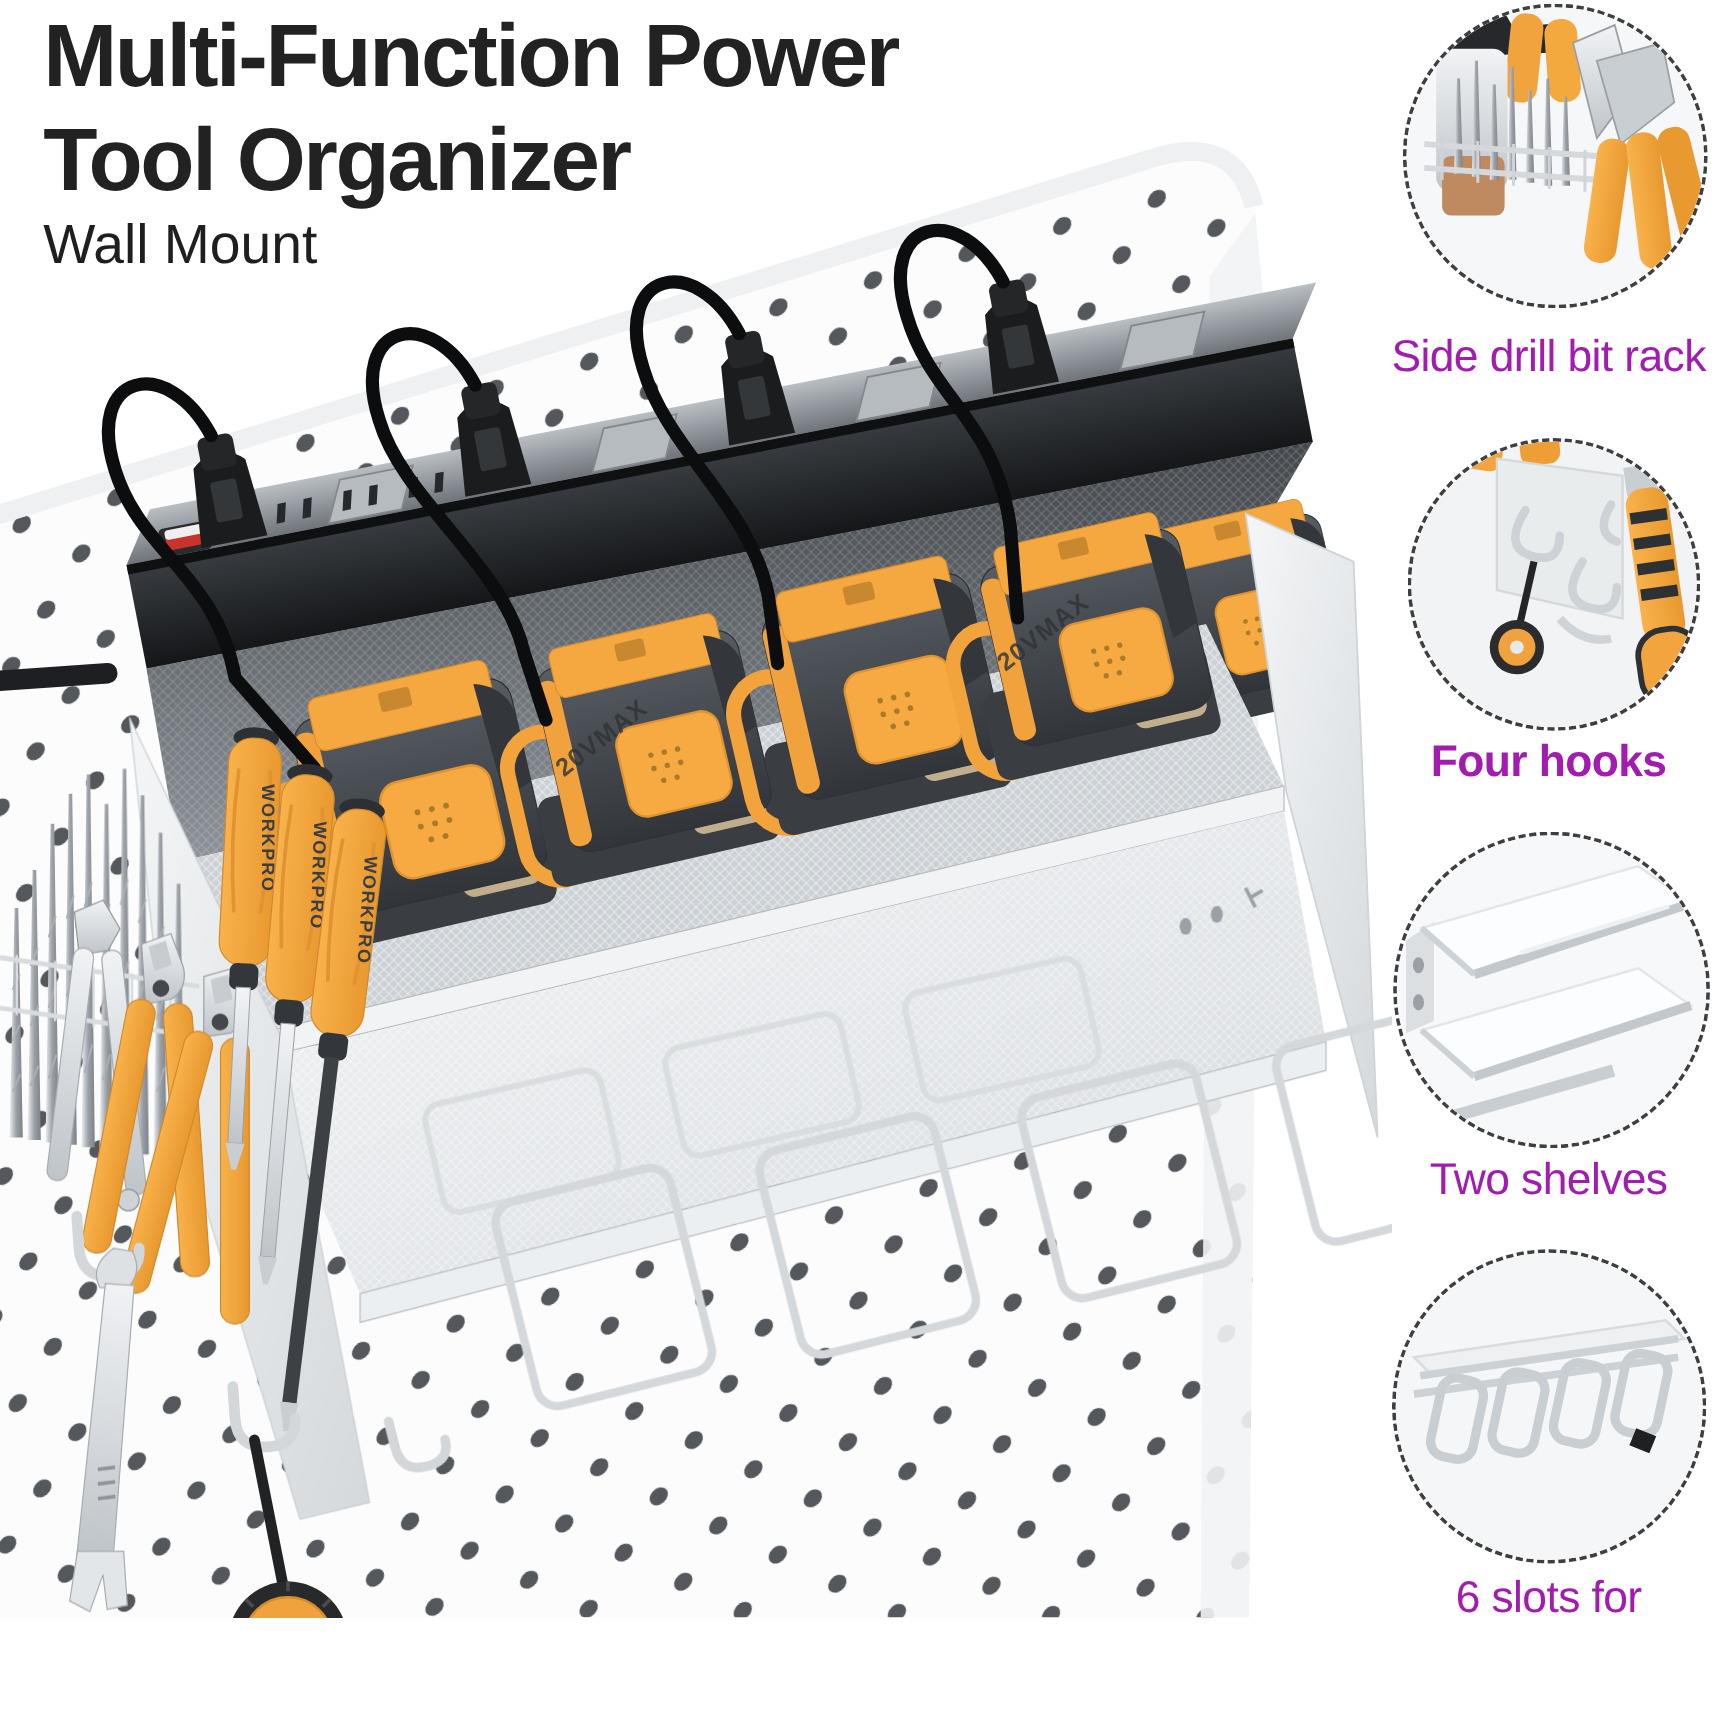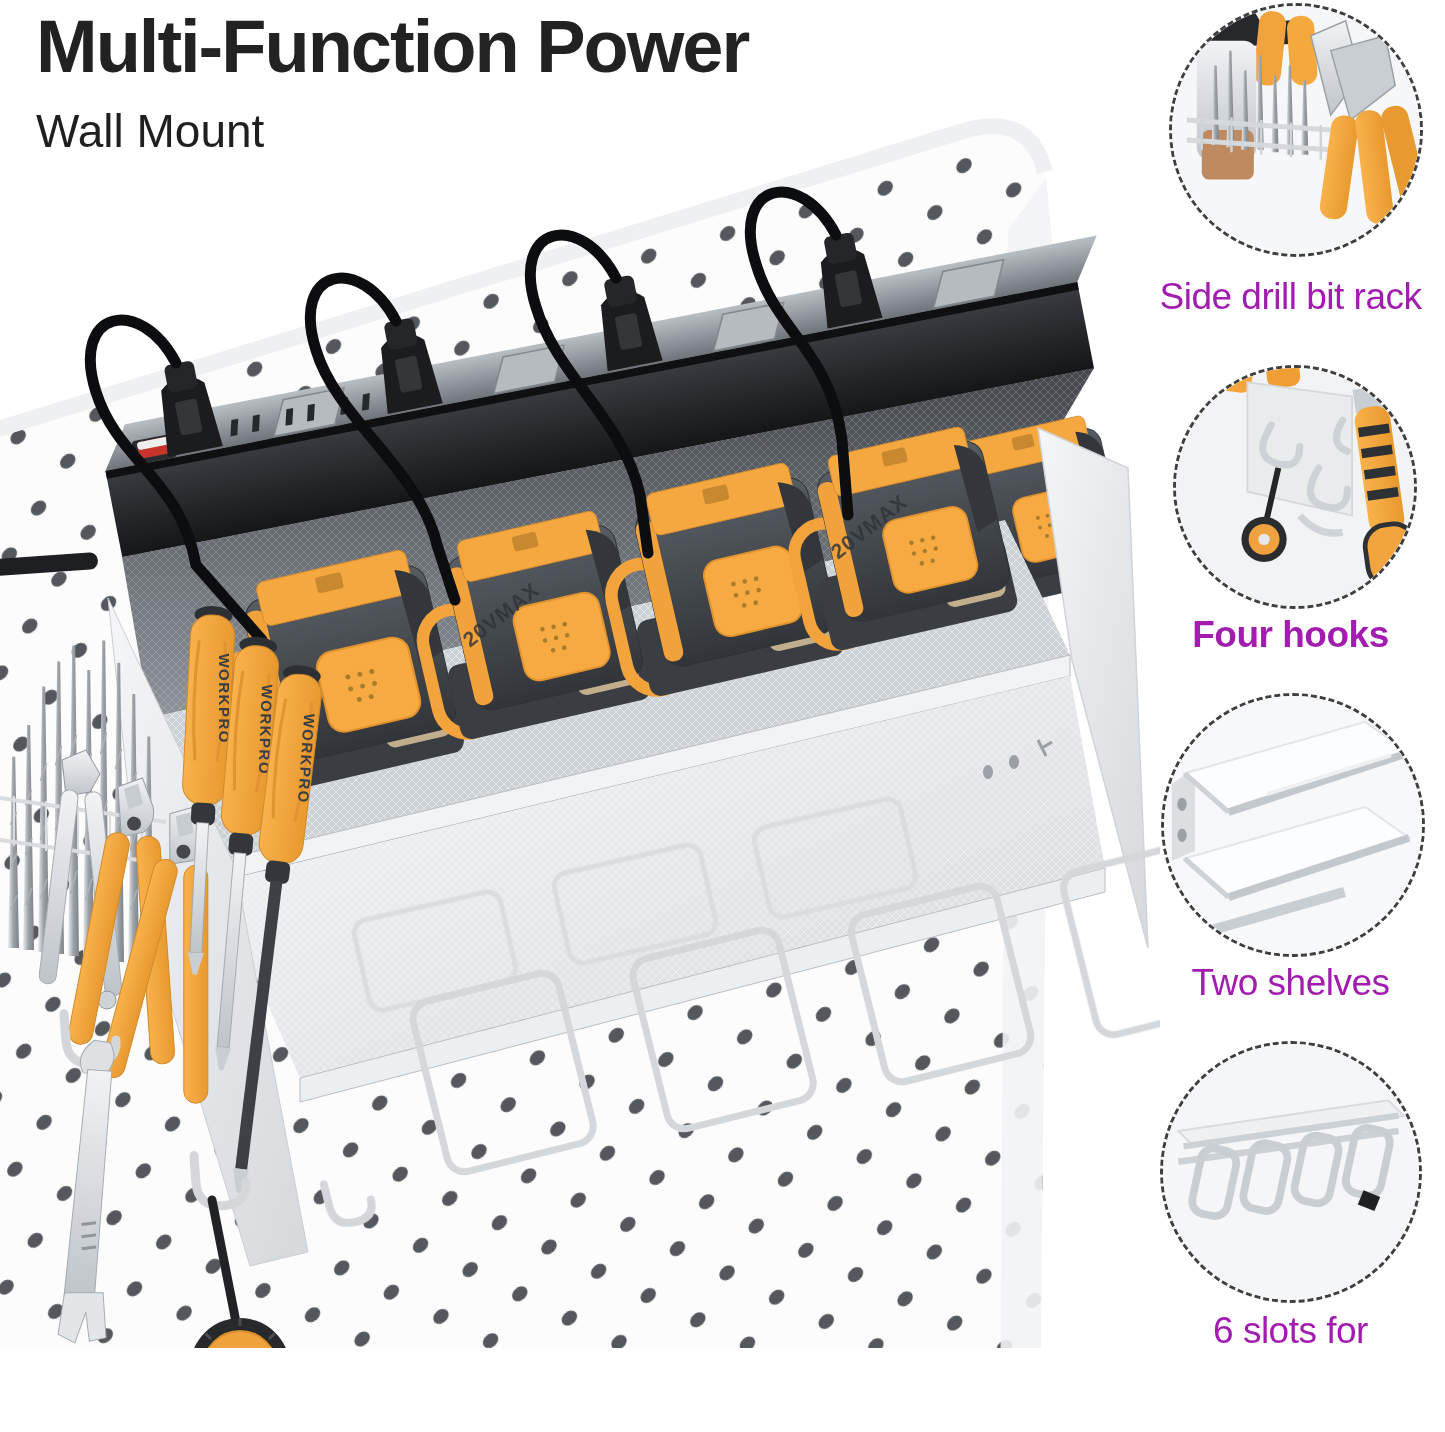--- a/index.html
+++ b/index.html
@@ -2,21 +2,21 @@
 <html><head>
 <meta charset="utf-8">
 <style>
   html,body{margin:0;padding:0;background:#ffffff;}
   .canvas{position:relative;width:1445px;height:1348px;background:#fff;overflow:hidden;
           font-family:"Liberation Sans", sans-serif;}
   
   .header{position:absolute;left:36px;top:4px;z-index:3;color:#1b1b1b;}
   .header h1{margin:0;font-size:74px;line-height:86px;font-weight:700;letter-spacing:-2px;color:#222;}
   .header h1 span{display:block;}
-  .subtitle{margin-top:14px;font-size:46px;font-weight:400;letter-spacing:0;color:#1f1f1f;}
+  .subtitle{font-size:46px;font-weight:400;letter-spacing:0;color:#1f1f1f;}
   
   .main-art{position:absolute;left:0;top:0;z-index:1;}
   svg text.handle-text{font-family:"Liberation Sans",sans-serif;font-size:15px;font-weight:bold;
         fill:#3a3e42;letter-spacing:1.5px;}
   svg text.batt-text{font-family:"Liberation Sans",sans-serif;font-size:21px;font-weight:bold;
         fill:#2f3337;opacity:0.8;letter-spacing:1px;}
   
   .feature-circle{position:absolute;border:3px dashed #3f3f3f;border-radius:50%;
         background:#fafbfb;overflow:hidden;z-index:2;box-sizing:border-box;}
   .feature-circle svg{display:block;width:100%;height:100%;}
@@ -25,20 +25,21 @@
   .feature-label span{display:block;}
 </style>
 </head>
 <body>
 
 <div class="canvas">
 
   <div class="header">
     <h1>
       <span>Multi-Function Power</span>
+      <span>Tool Organizer</span>
     </h1>
     <div class="subtitle">Wall Mount</div>
   </div>
 
   <svg class="main-art" width="1160" height="1432" viewBox="0 0 1160 1432">
     <defs>
       <linearGradient id="gSteel" x1="0" y1="0" x2="0" y2="1">
         <stop offset="0" stop-color="#f1f3f5"></stop>
           <stop offset="1" stop-color="#bfc4c9"></stop>
       </linearGradient>

